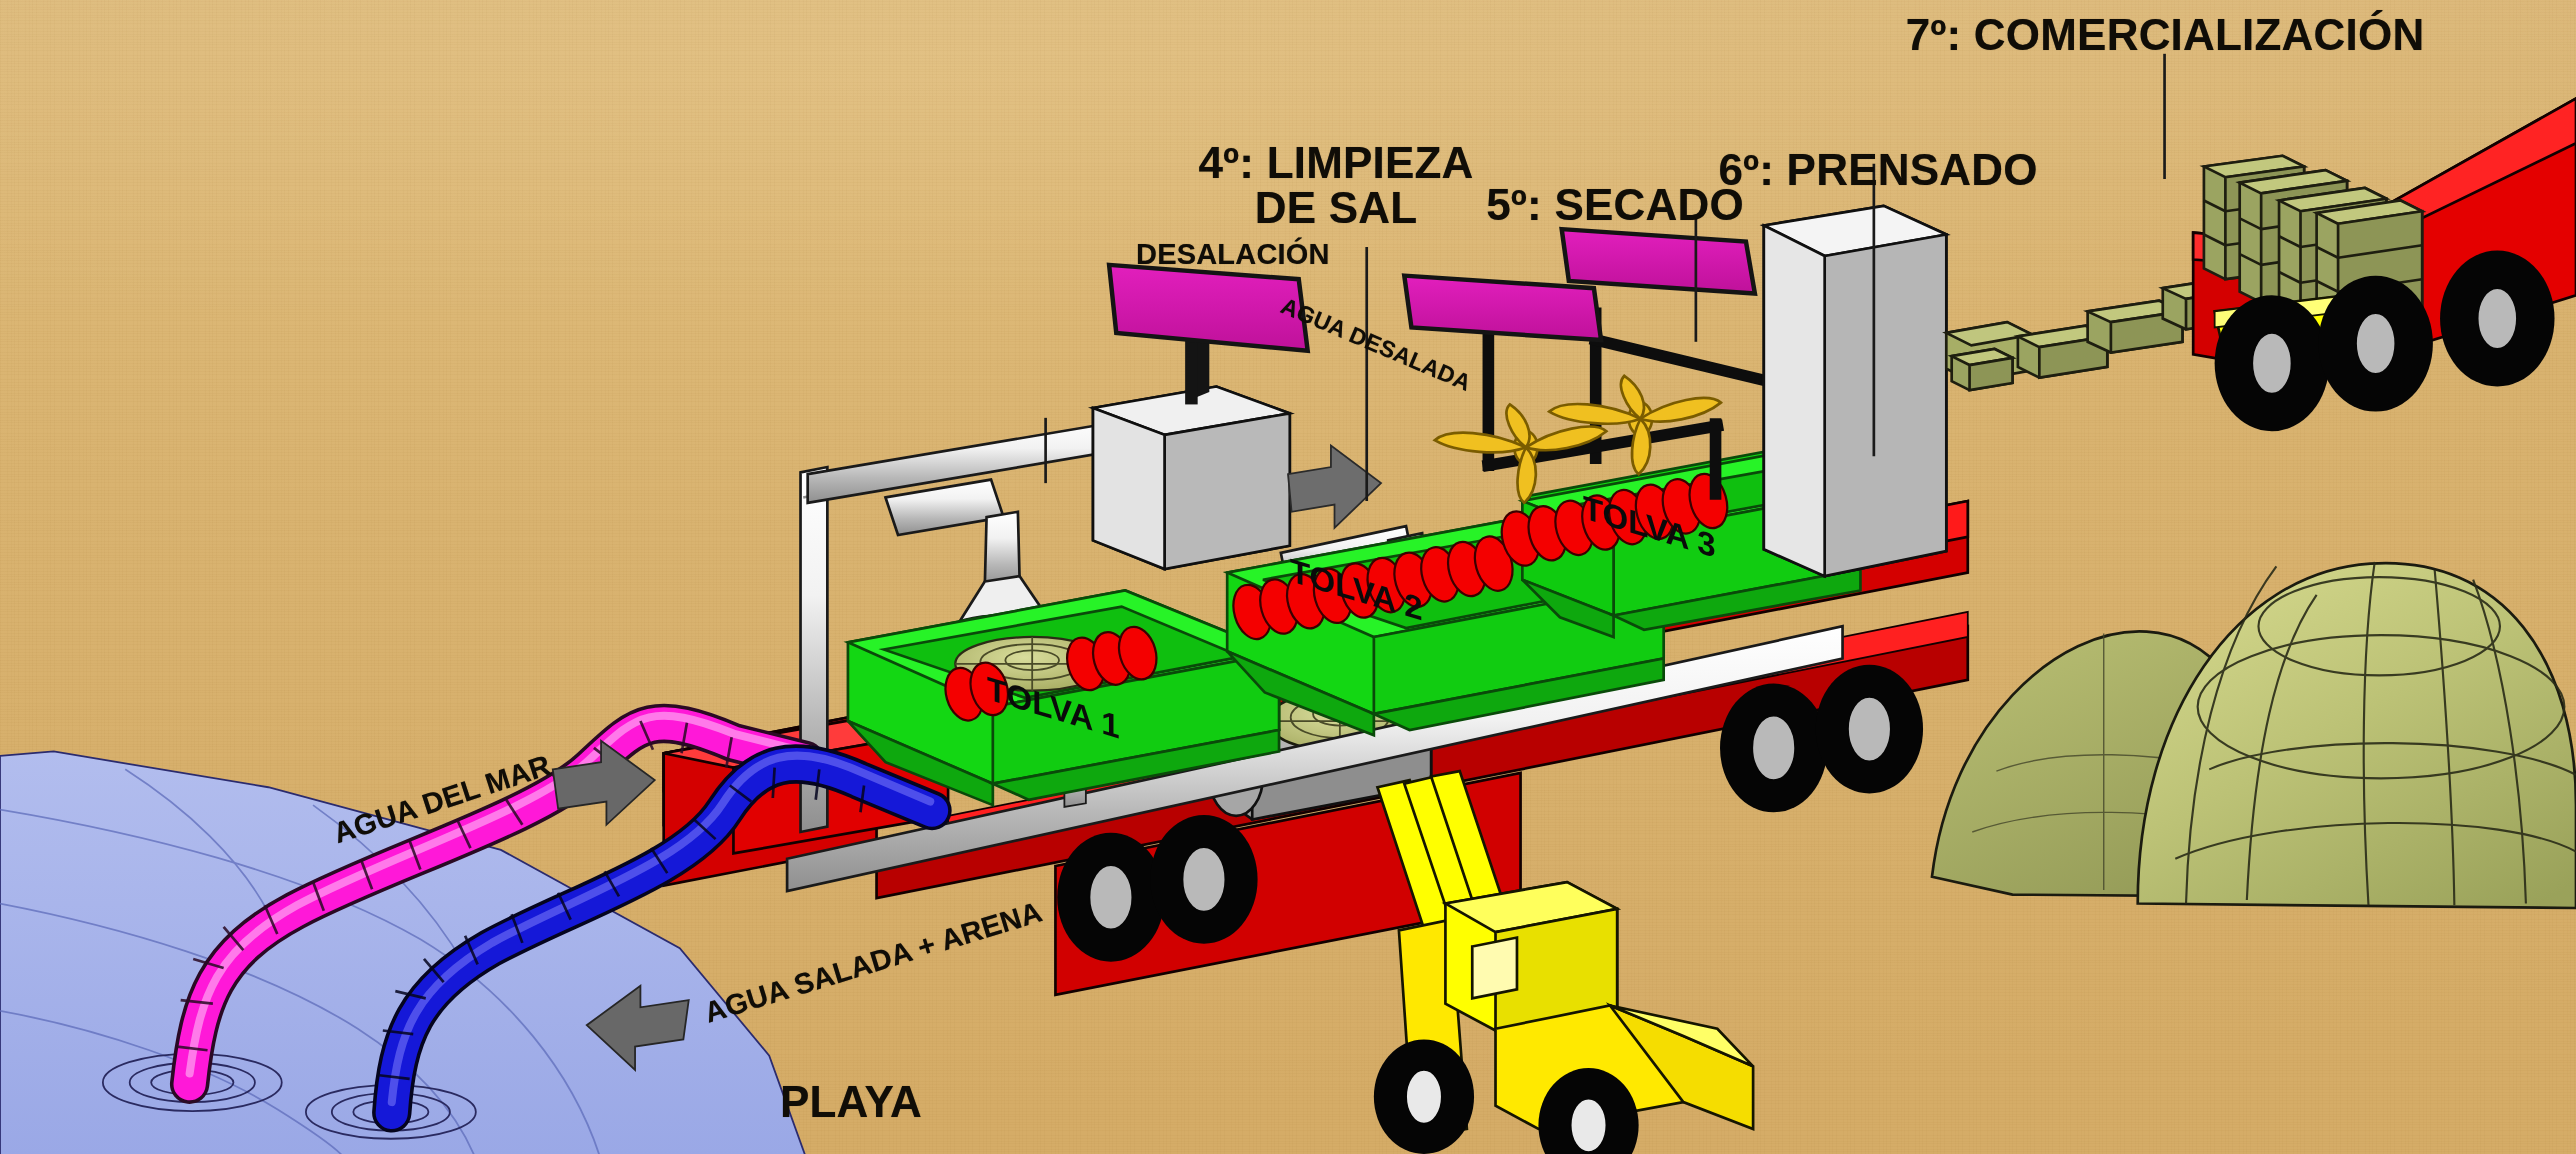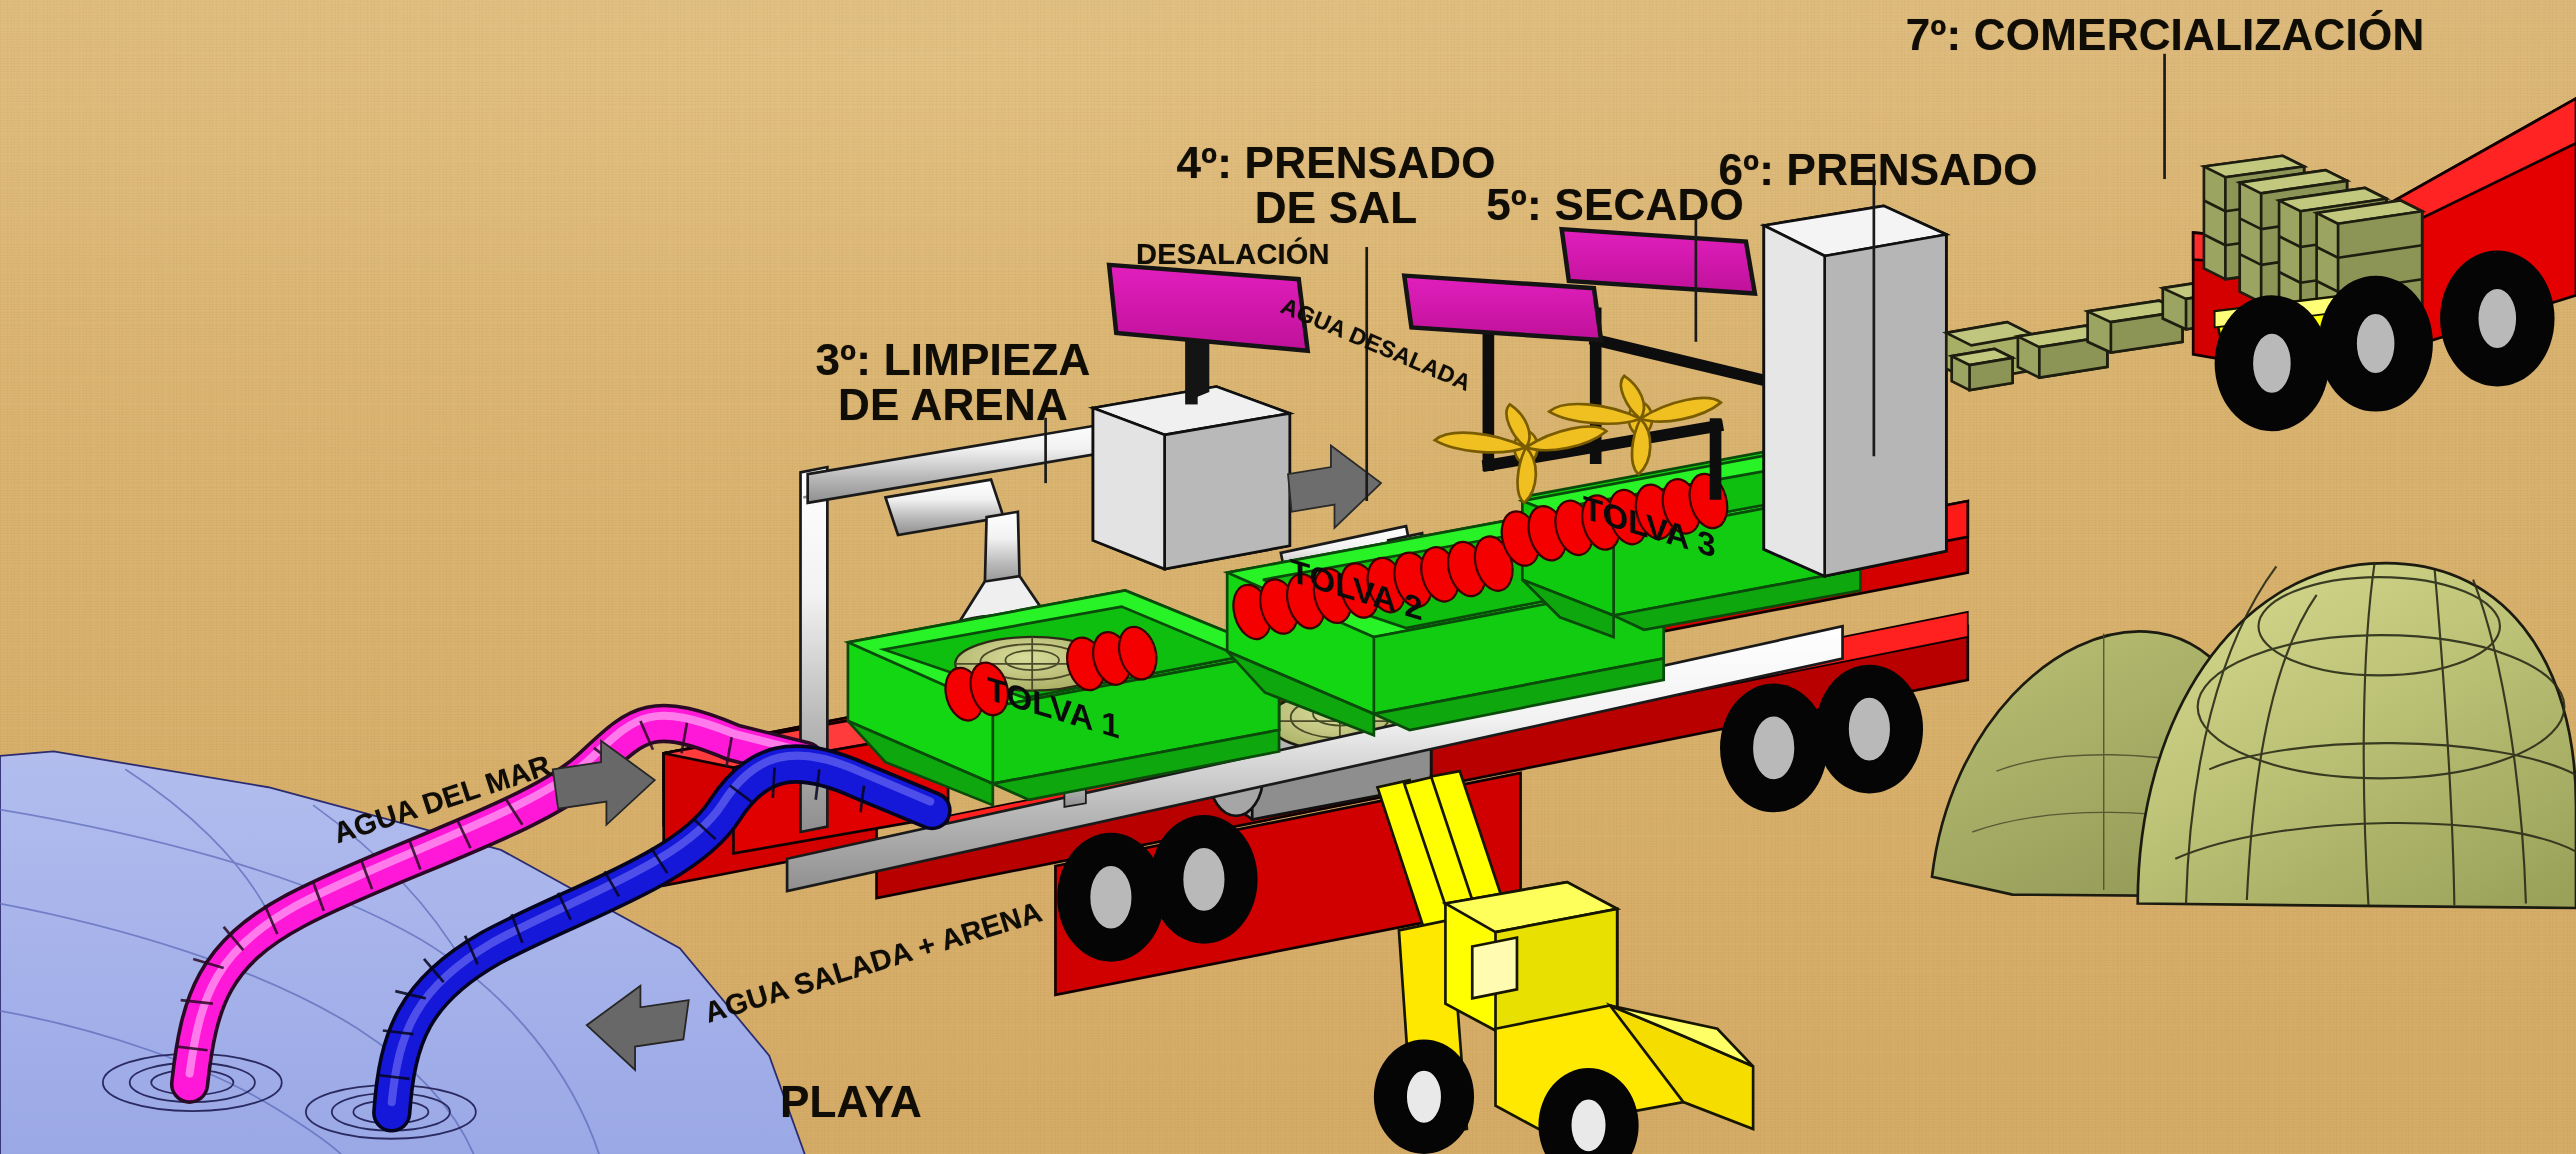--- a/index.html
+++ b/index.html
@@ -464,29 +464,27 @@
       <line x1="1169" y1="467" x2="1169" y2="540"></line>
       <line x1="1528" y1="276" x2="1528" y2="560"></line>
       <line x1="1896" y1="240" x2="1896" y2="382"></line>
       <line x1="2095" y1="183" x2="2095" y2="510"></line>
       <line x1="2420" y1="60" x2="2420" y2="200"></line>
     </g>
   </svg>
 
   <div class="lbl big ctr" style="left:2165px;top:12.5px;">7º: COMERCIALIZACIÓN</div>
 
-  <div class="lbl big ctr" style="left:1336px;top:141px;">4º: PRENSADO
+  <div class="lbl big ctr" style="left:1336px;top:141px;">4º: LIMPIEZA
 DE SAL</div>
 
   <div class="lbl big ctr" style="left:1615px;top:183px;">5º: SECADO</div>
 
   <div class="lbl big ctr" style="left:1878px;top:148px;text-align:center;">6º: PRENSADO</div>
 
-  <div class="lbl big ctr" style="left:953px;top:338px;">3º: LIMPIEZA
-DE ARENA</div>
 
   <div class="lbl mid" style="left:1136px;top:240px;">DESALACIÓN</div>
 
   <div class="lbl rot-des" style="left:1274px;top:333px;">AGUA DESALADA</div>
 
   <div class="lbl mid rot-mar" style="left:329px;top:785px;">AGUA DEL MAR</div>
 
   <div class="lbl mid rot-sal" style="left:698px;top:948px;">AGUA SALADA + ARENA</div>
 
 

